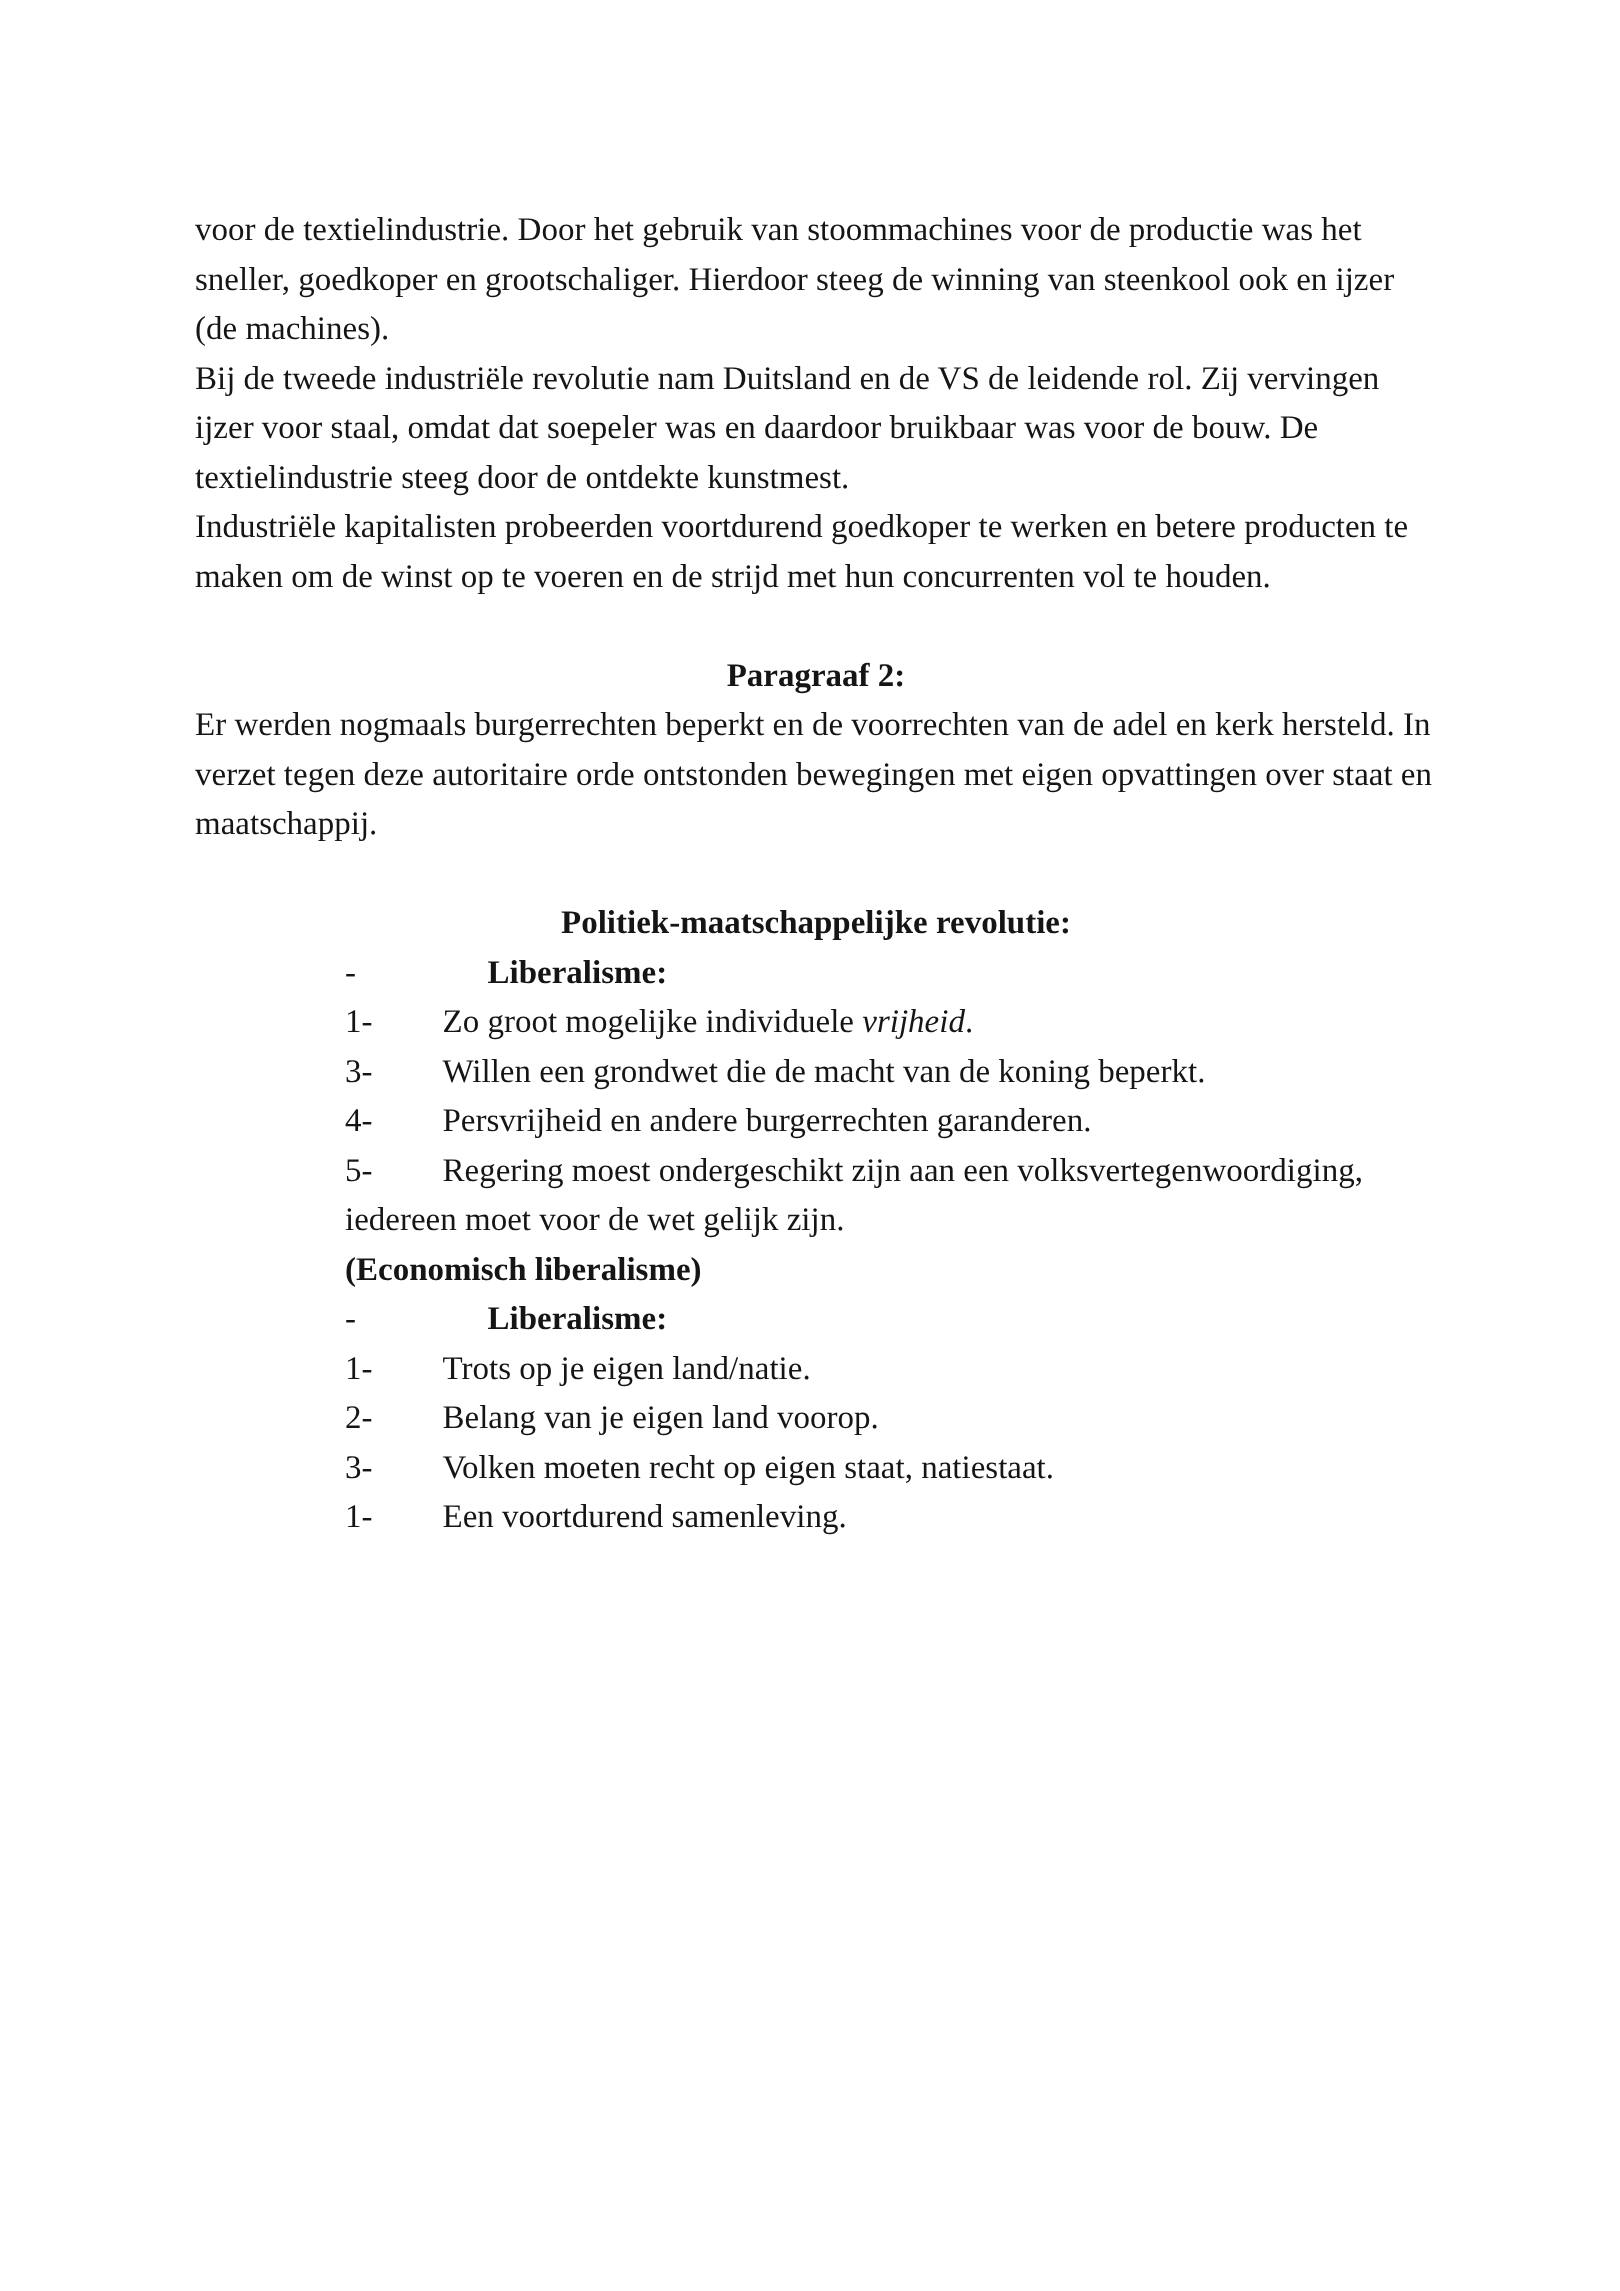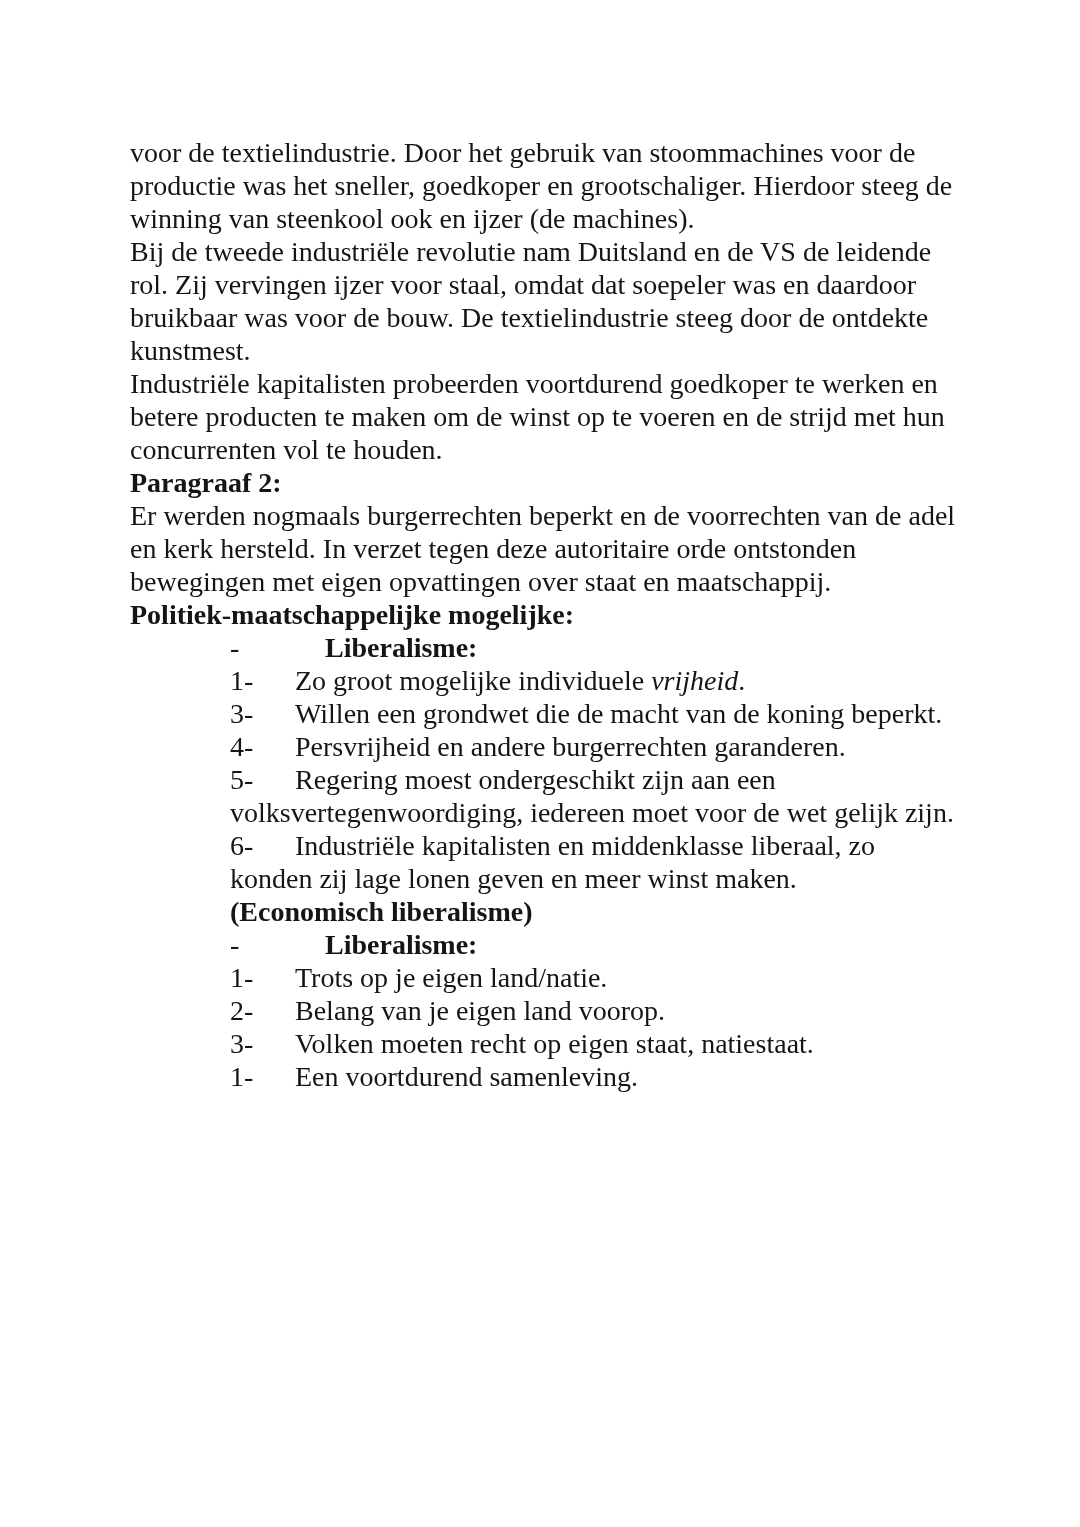--- a/index.html
+++ b/index.html
@@ -8,31 +8,33 @@
     background: #ffffff;
   }
   .page {
     position: relative;
     width: 1080px;
     height: 1442px;
     background: #ffffff;
     box-sizing: border-box;
     padding: 136px 122px 0 130px;
     font-family: "Liberation Serif", "DejaVu Serif", serif;
-    font-size: 28px;
+    font-size: 22px;
     line-height: 33px;
     color: #151515;
   }
   .para {
     margin: 0;
   }
   .heading {
     font-weight: 700;
   }
   .gap {
+    margin-top: 33px;
+    text-align: center;
   }
   .gap-big {
     margin-top: 33px;
   }
   .list {
     margin-left: 100px;
   }
   .list-row {
     margin: 0;
   }
@@ -53,35 +55,34 @@
 
 <div class="page">
 
   <p class="para">voor de textielindustrie. Door het gebruik van stoommachines voor de productie was het sneller, goedkoper en grootschaliger. Hierdoor steeg de winning van steenkool ook en ijzer (de machines).</p>
   <p class="para">Bij de tweede industriële revolutie nam Duitsland en de VS de leidende rol. Zij vervingen ijzer voor staal, omdat dat soepeler was en daardoor bruikbaar was voor de bouw. De textielindustrie steeg door de ontdekte kunstmest.</p>
   <p class="para">Industriële kapitalisten probeerden voortdurend goedkoper te werken en betere producten te maken om de winst op te voeren en de strijd met hun concurrenten vol te houden.</p>
 
   <p class="para heading gap">Paragraaf 2:</p>
   <p class="para">Er werden nogmaals burgerrechten beperkt en de voorrechten van de adel en kerk hersteld. In verzet tegen deze autoritaire orde ontstonden bewegingen met eigen opvattingen over staat en maatschappij.</p>
 
-  <p class="para heading gap">Politiek-maatschappelijke mogelijke:</p>
+  <p class="para heading gap">Politiek-maatschappelijke revolutie:</p>
 
   <div class="list">
     <div class="list-row"><span class="marker wide">-</span><span class="heading">Liberalisme:</span></div>
 
     <div class="list-row"><span class="marker">1-</span><span>Zo groot mogelijke individuele </span><em>vrijheid</em><span>.</span></div>
 
 
     <div class="list-row"><span class="marker">3-</span><span>Willen een grondwet die de macht van de koning beperkt.</span></div>
 
     <div class="list-row"><span class="marker">4-</span><span>Persvrijheid en andere burgerrechten garanderen.</span></div>
 
     <div class="list-row"><span class="marker">5-</span><span>Regering moest ondergeschikt zijn aan een volksvertegenwoordiging, iedereen moet voor de wet gelijk zijn.</span></div>
 
-    <div class="list-row"><span class="marker">6-</span><span>Industriële kapitalisten en middenklasse liberaal, zo konden zij lage lonen geven en meer winst maken.</span></div>
 
     <div class="list-row heading">(Economisch liberalisme)</div>
 
     <div class="list-row gap-big"><span class="marker wide">-</span><span class="heading">Liberalisme:</span></div>
 
     <div class="list-row"><span class="marker">1-</span><span>Trots op je eigen land/natie.</span></div>
 
     <div class="list-row"><span class="marker">2-</span><span>Belang van je eigen land voorop.</span></div>
 
     <div class="list-row"><span class="marker">3-</span><span>Volken moeten recht op eigen staat, natiestaat.</span></div>

